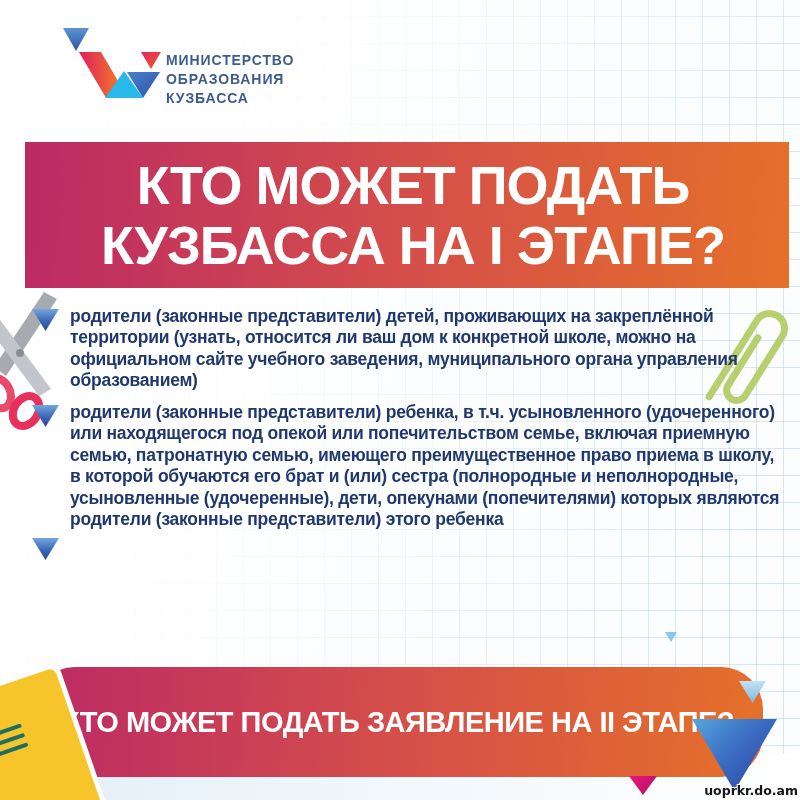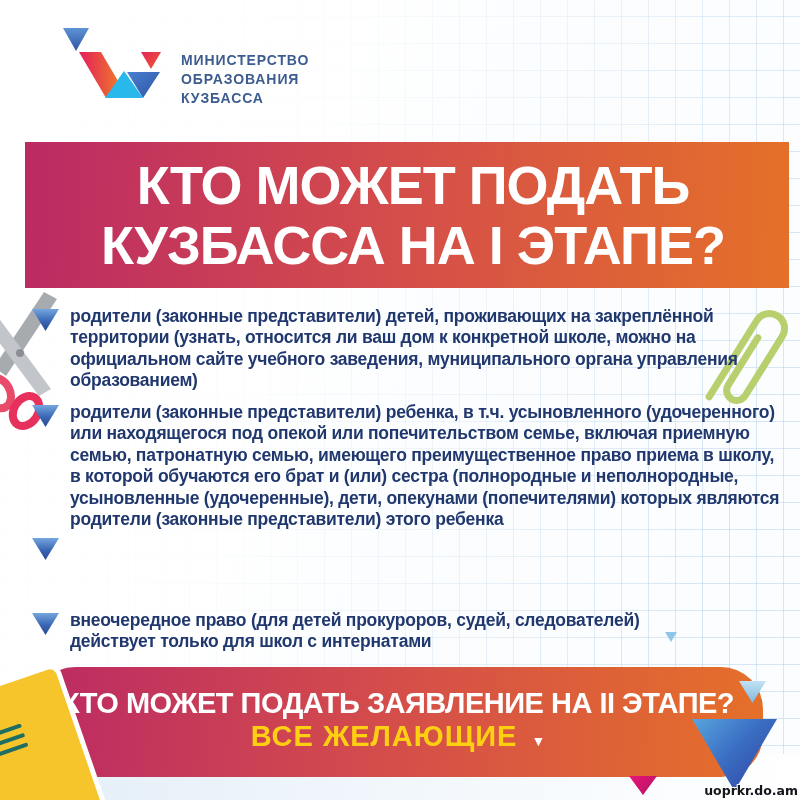--- a/index.html
+++ b/index.html
@@ -11,21 +11,21 @@
       repeating-linear-gradient(0deg, rgba(178,208,232,.55) 0 1px, transparent 1px 27px),
       repeating-linear-gradient(90deg, rgba(178,208,232,.55) 0 1px, transparent 1px 27px);
   }
   .wash{position:absolute;inset:0;z-index:0;pointer-events:none;
     background:linear-gradient(105deg, rgba(255,255,255,.97) 0%, rgba(255,255,255,.9) 35%, rgba(250,252,254,.55) 62%, rgba(255,255,255,.08) 85%);}
   .bottom-strip{position:absolute;left:0;top:754px;width:800px;height:46px;z-index:0;
     background:linear-gradient(90deg,#e3eef7 0%,#f3f8fc 55%,#ffffff 100%);}
 
   
   .logo-mark{position:absolute;left:55px;top:24px;width:108px;height:82px;z-index:2;}
-  .logo-text{position:absolute;left:181px;top:51px;z-index:2;
+  .logo-text{position:absolute;left:166px;top:51px;z-index:2;
     font-size:14px;font-weight:700;line-height:19px;letter-spacing:.9px;
     color:#3d5c8f;white-space:pre-line;}
 
   
   .title-banner{position:absolute;left:25px;top:142px;width:752px;height:146px;z-index:2;
     background:linear-gradient(93deg,#bb2a64 0%,#d44d4b 48%,#e57029 100%);
     display:flex;flex-direction:column;align-items:center;justify-content:center;padding-left:12px;}
   .title-banner .tl{color:#fff;font-weight:700;font-size:54px;line-height:60px;
     letter-spacing:-1px;white-space:nowrap;}
 
@@ -140,41 +140,35 @@
     <div class="bullet-text">родители (законные представители) ребенка, в т.ч. усыновленного (удочеренного)
 или находящегося под опекой или попечительством семье, включая приемную
 семью, патронатную семью, имеющего преимущественное право приема в школу,
 в которой обучаются его брат и (или) сестра (полнородные и неполнородные,
 усыновленные (удочеренные), дети, опекунами (попечителями) которых являются
 родители (законные представители) этого ребенка</div>
   </div>
   <div class="bullet-row b3">
     <div class="tri-marker"></div>
   </div>
-  <div class="bullet-row b4">
-    <div class="tri-marker"></div>
-    <div class="bullet-text">внеочередное право (для детей прокуроров, судей, следователей)
-действует только для школ с интернатами</div>
-  </div>
 
   <div class="tri tri-tiny-cyan"></div>
 
   <div class="notebook">
     <div class="nb-back"></div>
     <div class="nb-green"></div>
     <div class="nb-main">
       <div class="nb-line nb-l1"></div>
       <div class="nb-line nb-l2"></div>
       <div class="nb-line nb-l3"></div>
     </div>
   </div>
 
   <div class="stage2-banner">
     <div class="stage2-q">КТО МОЖЕТ ПОДАТЬ ЗАЯВЛЕНИЕ НА II ЭТАПЕ?</div>
-    <div class="stage2-a"><span>ВСЕ ЖЕЛАЮЩИЕ</span><span class="stage2-arrow">▼</span></div>
   </div>
 
   <div class="tri tri-light-blue"></div>
   <div class="tri tri-big-blue"></div>
   <div class="tri tri-magenta"></div>
 
   <div class="watermark">uoprkr.do.am</div>
 </div>
 
 </body></html>

